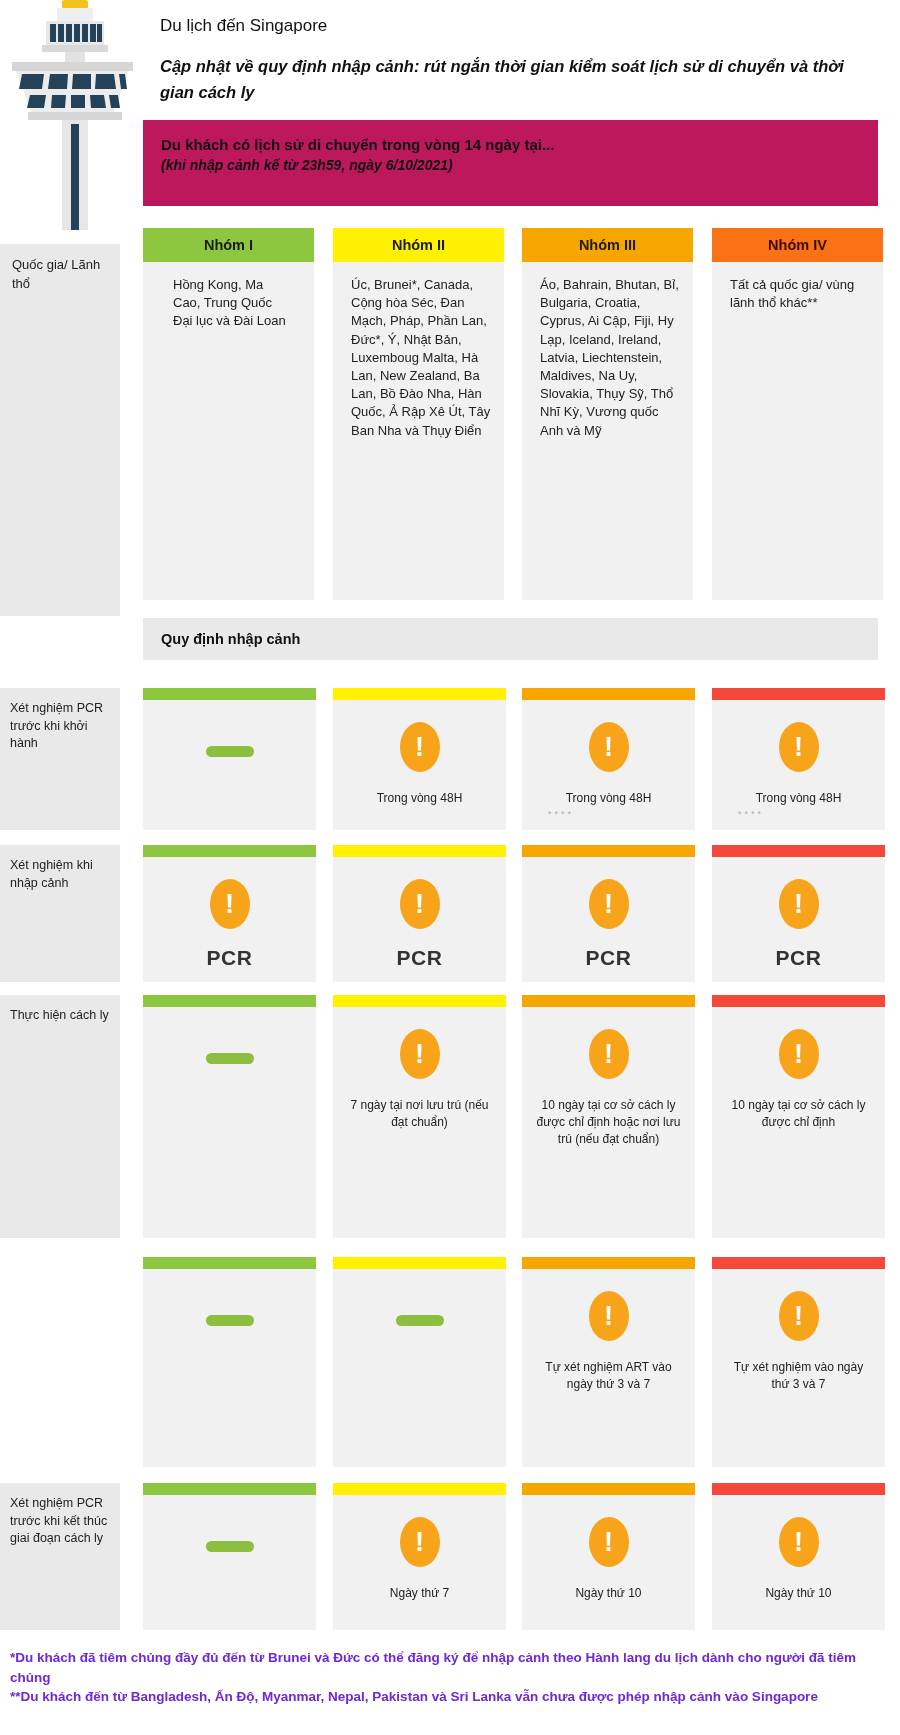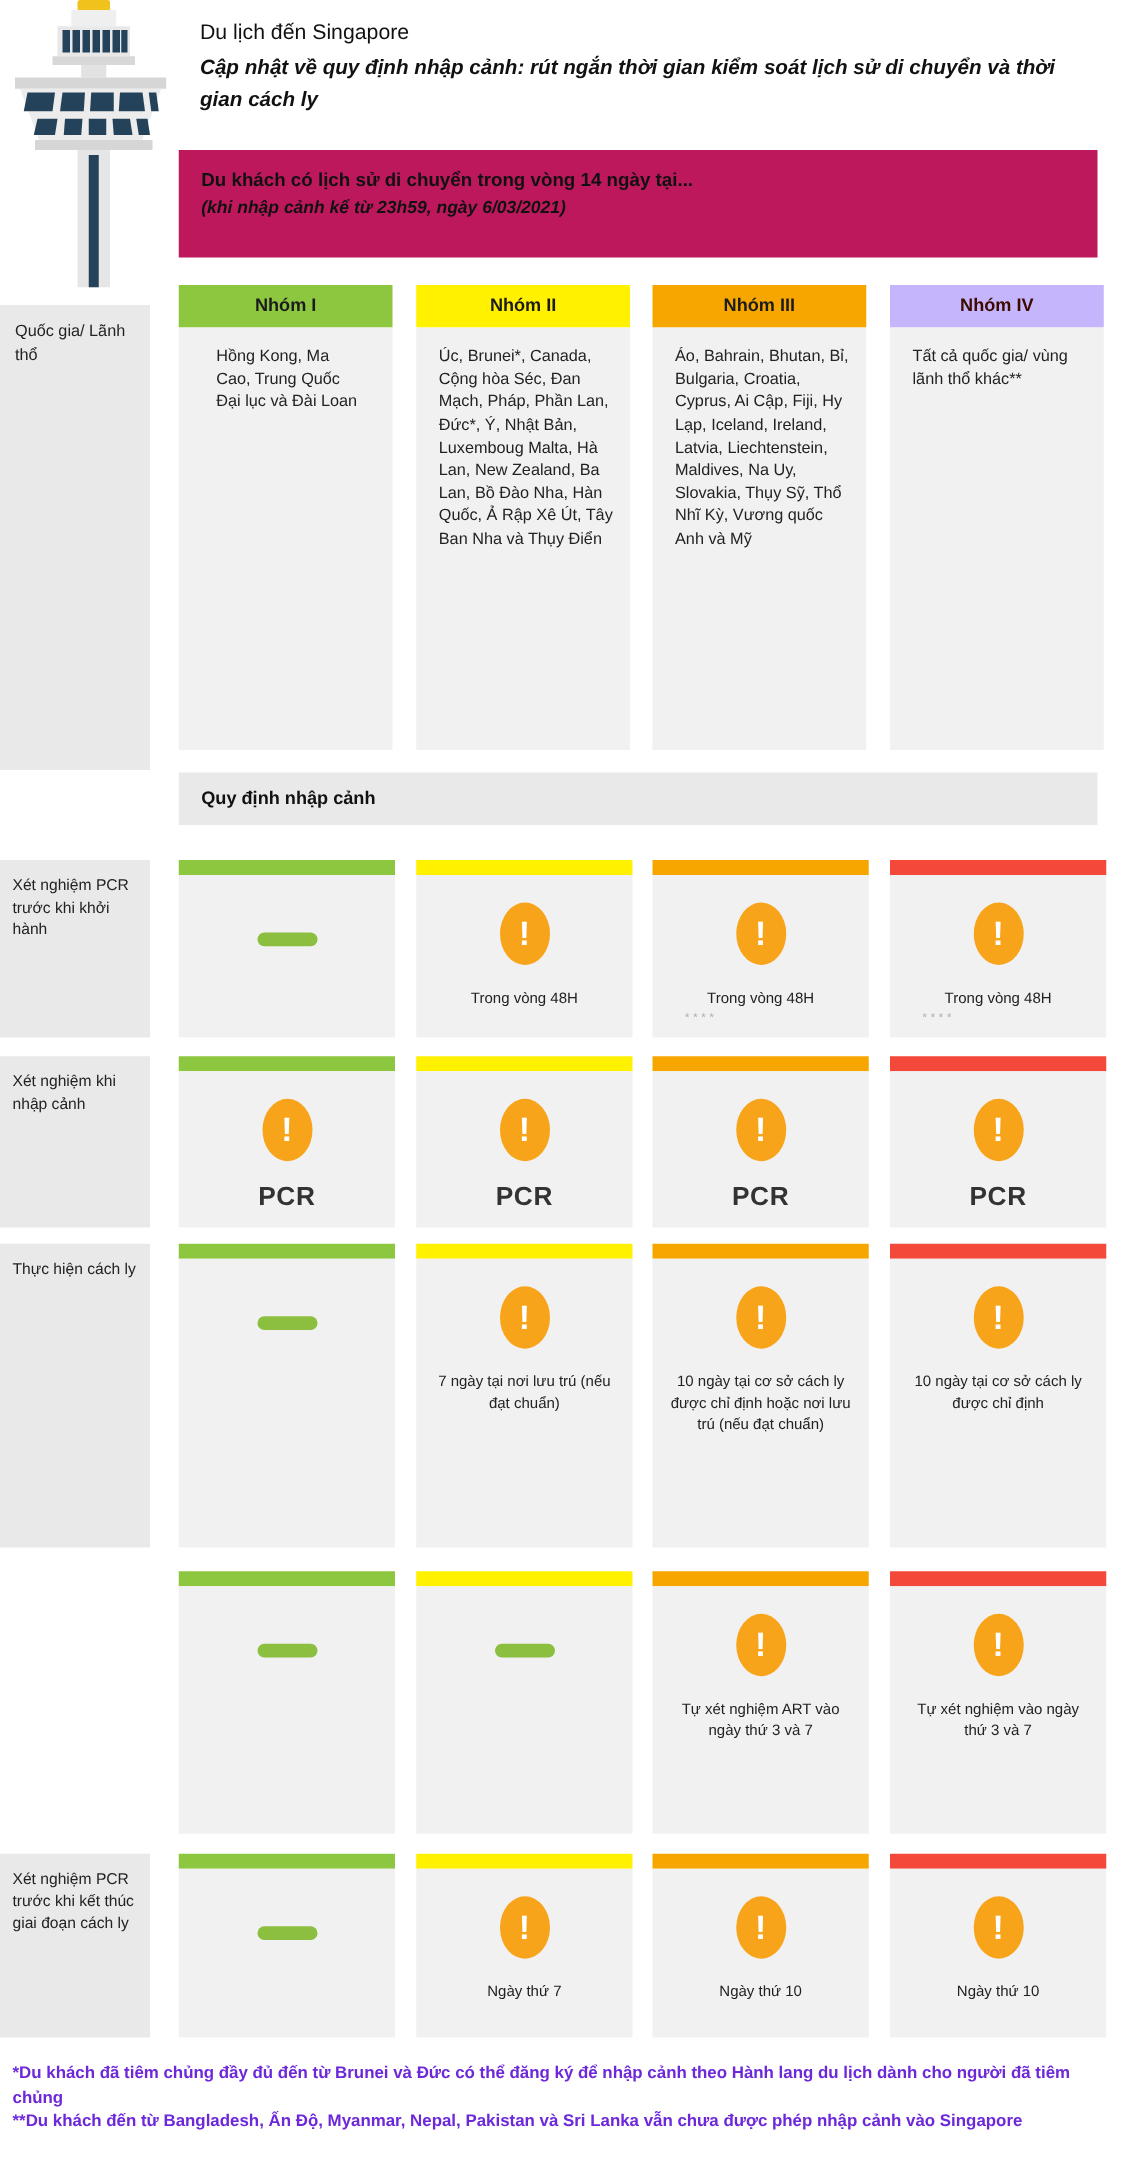--- a/index.html
+++ b/index.html
@@ -4,37 +4,37 @@
 <style>
   * { margin:0; padding:0; box-sizing:border-box; }
   html,body { background:#ffffff; }
   body { font-family:"Liberation Sans", sans-serif; color:#1a1a1a; }
   .page { position:relative; width:900px; height:1735px; background:#ffffff; overflow:hidden; }
 
   
   .tower { position:absolute; left:10px; top:0; }
   .title-block { position:absolute; left:160px; top:16px; width:715px; }
   .title { font-size:17px; font-weight:normal; color:#111; }
-  .subtitle { margin-top:6px; font-size:16.5px; font-weight:bold; font-style:italic; line-height:1.55; color:#111; }
+  .subtitle { margin-top:18px; font-size:16.5px; font-weight:bold; font-style:italic; line-height:1.55; color:#111; }
 
   .intro-box { position:absolute; left:143px; top:120px; width:735px; height:86px; background:#be185d; padding:16px 20px 0 18px; }
   .intro-line1 { font-size:15px; font-weight:bold; color:#111; }
   .intro-line2 { margin-top:4px; font-size:14px; font-weight:bold; font-style:italic; color:#111; }
 
   
   .country-label { position:absolute; left:0; top:244px; width:120px; height:372px; background:#e9e9e9;
                    padding:12px 8px 0 12px; font-size:13px; line-height:1.45; color:#222; }
   .gcol { position:absolute; top:228px; width:171px; }
   .gc0 { left:143px; } .gc1 { left:333px; } .gc2 { left:522px; } .gc3 { left:712px; }
   .ghead { height:34px; display:flex; align-items:center; justify-content:center;
            font-size:14.5px; font-weight:bold; color:#1c1c1c; }
   .gc0 .ghead { background:#8DC63F; }
   .gc1 .ghead { background:#FFF100; }
   .gc2 .ghead { background:#F7A600; }
-  .gc3 .ghead { background:#c4b5fd; color:#3d0a00; }
+  .gc3 .ghead { background:#f97316; color:#3d0a00; }
   .gbody { background:#f1f1f1; height:338px; padding:14px 12px 0 18px;
            font-size:13px; line-height:1.4; color:#222; }
   .gc0 .gbody { padding-left:30px; padding-right:26px; }
 
   
   .section-box { position:absolute; left:143px; top:618px; width:735px; height:42px; background:#e9e9e9;
                  display:flex; align-items:center; padding-left:18px; font-size:14.5px; font-weight:bold; color:#111; }
 
   
   .row-label { position:absolute; left:0; width:120px; background:#e9e9e9;
@@ -115,21 +115,21 @@
     <rect x="61" y="124" width="8" height="106" fill="#24435a"></rect>
   </svg>
 
   <div class="title-block">
     <div class="title">Du lịch đến Singapore</div>
     <div class="subtitle">Cập nhật về quy định nhập cảnh: rút ngắn thời gian kiểm soát lịch sử di chuyển và thời gian cách ly</div>
   </div>
 
   <div class="intro-box">
     <div class="intro-line1">Du khách có lịch sử di chuyển trong vòng 14 ngày tại...</div>
-    <div class="intro-line2">(khi nhập cảnh kể từ 23h59, ngày 6/03/2021)</div>
+    <div class="intro-line2">(khi nhập cảnh kể từ 23h59, ngày 6/10/2021)</div>
   </div>
 
   <div class="country-label">Quốc gia/ Lãnh thổ</div>
 
   <div class="gcol gc0">
     <div class="ghead">Nhóm I</div>
     <div class="gbody">Hồng Kong, Ma Cao, Trung Quốc Đại lục và Đài Loan</div>
   </div>
   <div class="gcol gc1">
     <div class="ghead">Nhóm II</div>

